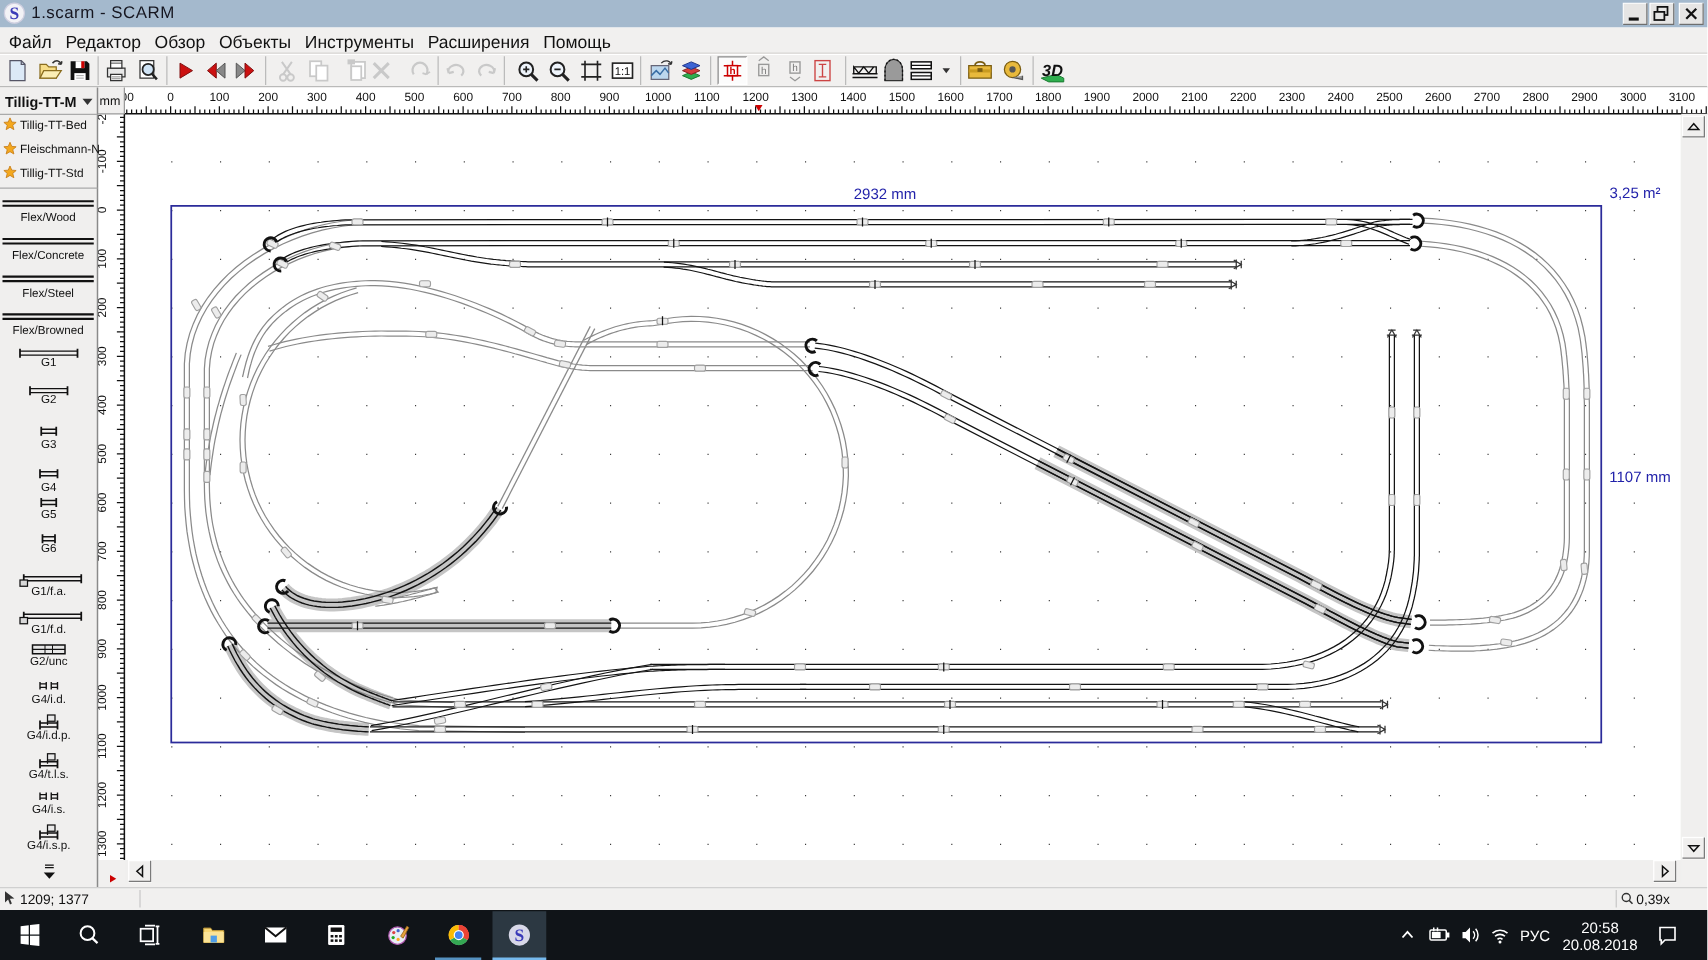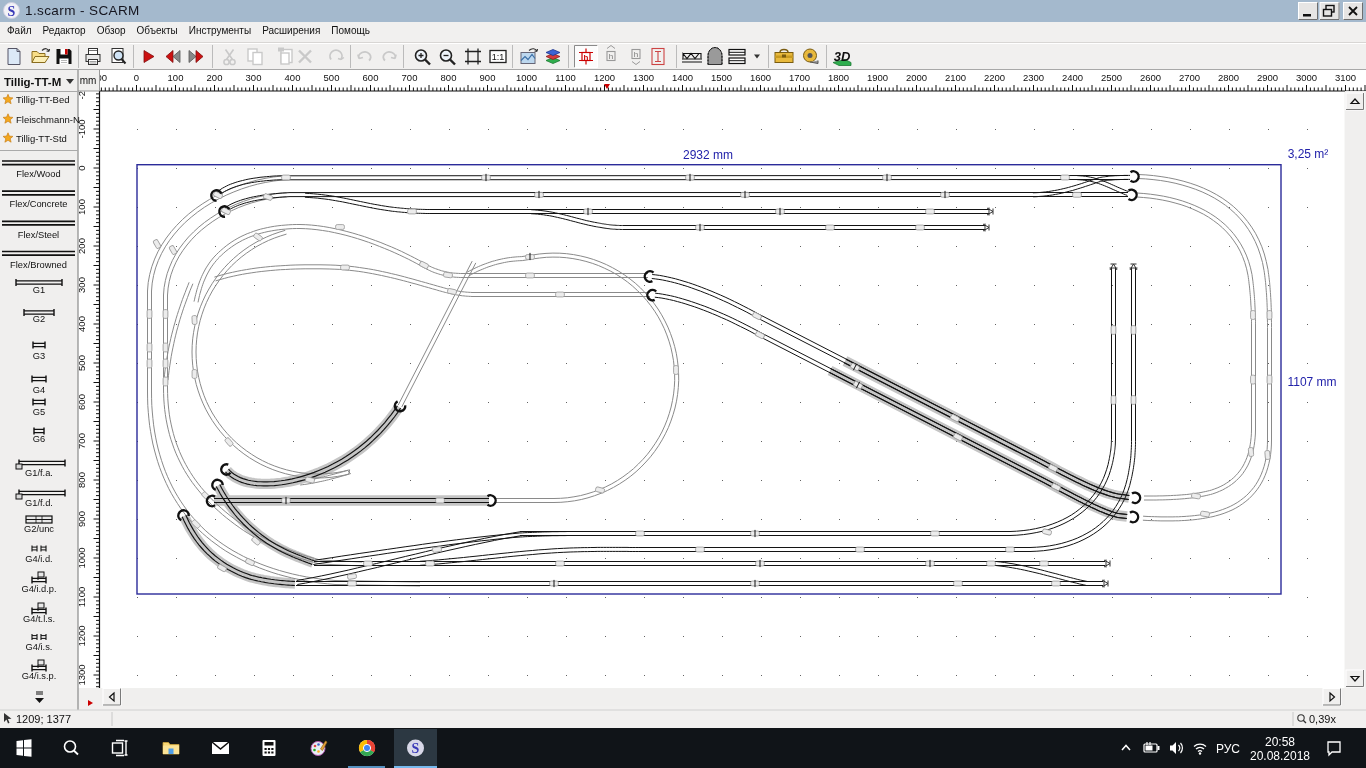--- a/index.html
+++ b/index.html
@@ -24,21 +24,21 @@
   <rect x="6.5" y="3.5" width="8" height="6.5" fill="none" stroke="#111" stroke-width="1.4"></rect>
   <rect x="4" y="7.5" width="8" height="6.5" fill="#e6e5e4" stroke="#111" stroke-width="1.4"></rect>
  </g>
  <g transform="translate(45,0)">
   <rect x="0.5" y="0.5" width="19" height="17" fill="#e6e5e4" stroke="#fff" stroke-width="1"></rect>
   <path d="M19.5 0.5 V17.5 H0.5" stroke="#6e6e6e" fill="none"></path>
   <path d="M6,5 L14,13 M14,5 L6,13" stroke="#111" stroke-width="1.8"></path>
  </g>
 </svg>
 <div class="abs" style="left:0;top:21.5px;width:1366px;height:21px;background:#f1f0ef;border-bottom:1px solid #d8d6d4"></div>
-<div class="abs" style="left:0;top:25px;font-size:10px;color:#111">
+<div class="abs" style="left:0;top:25px;font-size:14px;color:#111">
  <span style="margin-left:7px">Файл</span><span style="margin-left:11px">Редактор</span><span style="margin-left:11px">Обзор</span><span style="margin-left:11px">Объекты</span><span style="margin-left:11px">Инструменты</span><span style="margin-left:11px">Расширения</span><span style="margin-left:11px">Помощь</span>
 </div>
 <div class="abs" style="left:0;top:43.5px;width:1366px;height:26.5px;background:#f1f0ef;border-bottom:1px solid #a8a8a8"></div>
 <svg class="abs" style="left:0;top:0" width="1366" height="70">
       <g transform="translate(14,56.5)">
         <path d="M-6,-8 H3 L6,-5 V8 H-6 Z" fill="#dce9f7" stroke="#556" stroke-width="1"></path>
         <path d="M3,-8 V-5 H6" fill="none" stroke="#556" stroke-width="1"></path>
       </g>
       <g transform="translate(40,56.5)">
         <path d="M-8,6 L-8,-5 L-3,-5 L-1,-3 L5,-3 L5,6 Z" fill="#f7dd87" stroke="#8a6d1f" stroke-width="1"></path>

